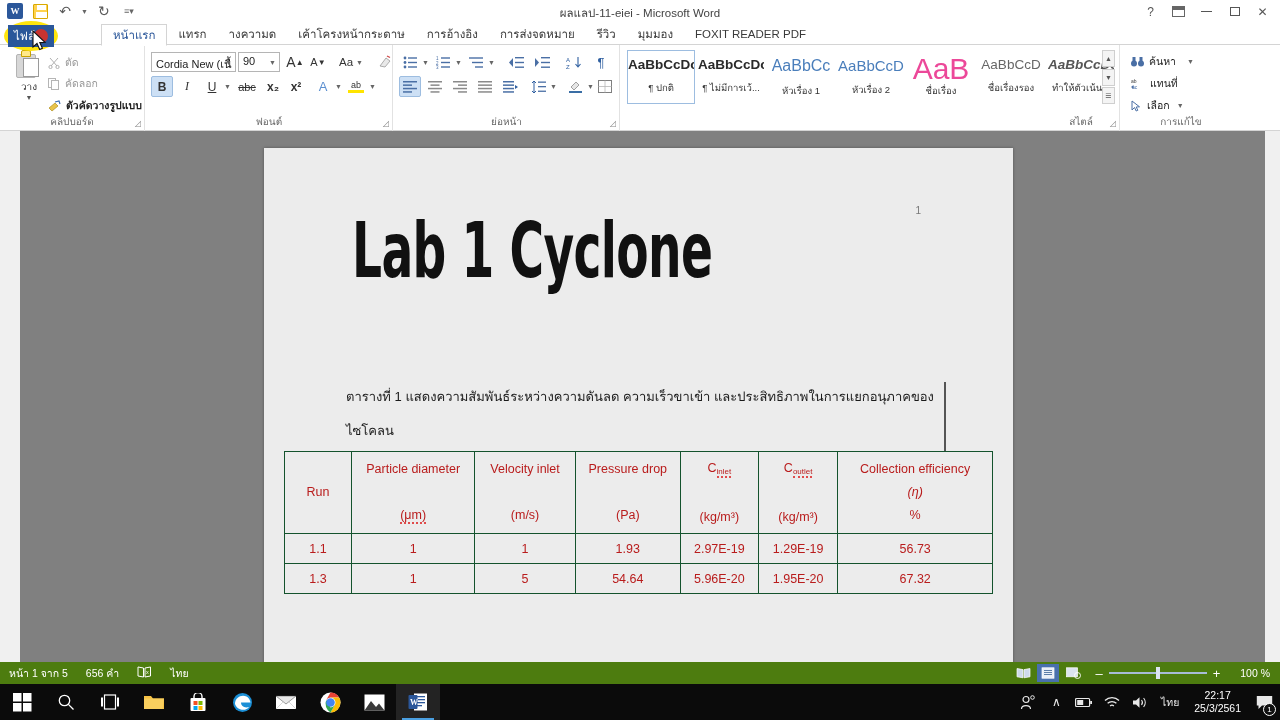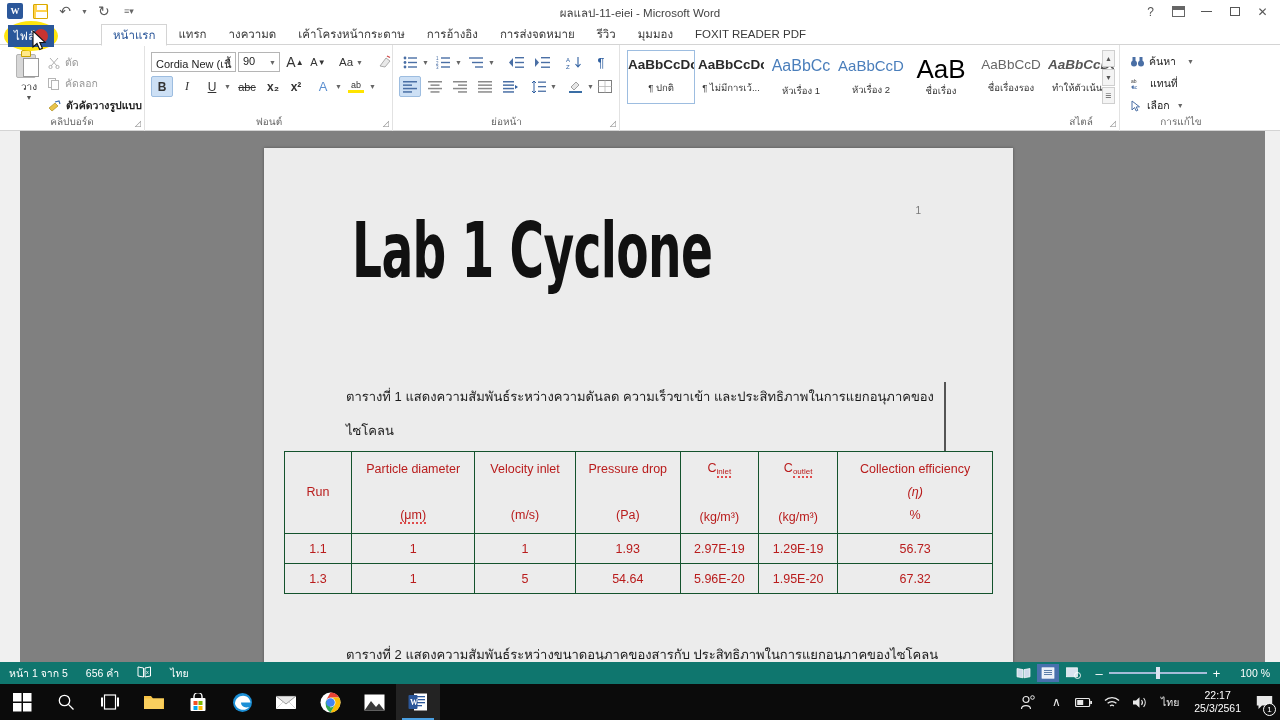--- a/index.html
+++ b/index.html
@@ -200,21 +200,21 @@
     position: absolute; left: 82px; top: 496px; width: 600px;
     font-size: 13px; color: #1a1a1a; line-height: 22px; overflow: hidden; height: 16px;
   }
   .scrollbar-v {
     position: absolute; right: 0; top: 0; width: 15px; height: 531px; background: #f0f0f0;
   }
 
   
   .statusbar {
     position: absolute; bottom: 36px; left: 0; width: 1280px; height: 22px;
-    background: #0f766e; color: #fff; font-size: 10.5px;
+    background: #4d7c0f; color: #fff; font-size: 10.5px;
     display: flex; align-items: center;
   }
   .sb-item { padding: 0 9px; cursor: pointer; white-space: nowrap; }
   .sb-right { margin-left: auto; display: flex; align-items: center; padding-right: 8px; gap: 3px; }
   .viewbtn {
     width: 22px; height: 18px; display: flex; align-items: center; justify-content: center; cursor: pointer;
   }
   .viewbtn.active { background: #4870ad; }
   .zoomslider { display: flex; align-items: center; gap: 6px; margin: 0 8px; }
   .zline { width: 98px; height: 2px; background: #a7bcd8; position: relative; }
@@ -568,21 +568,21 @@
       </div>
       <div class="stylecard" style="left:146px;">
         <div class="spreview" style="color:#4a7ebb;font-size:16px;">AaBbCc</div>
         <div class="sname">หัวเรื่อง 1</div>
       </div>
       <div class="stylecard" style="left:216px;">
         <div class="spreview" style="color:#4a7ebb;font-size:15px;">AaBbCcD</div>
         <div class="sname">หัวเรื่อง 2</div>
       </div>
       <div class="stylecard" style="left:286px;">
-        <div class="spreview" style="font-size:26px;line-height:24px;color:#000000;">AaB</div>
+        <div class="spreview" style="font-size:30px;line-height:24px;color:#ec4899;">AaB</div>
         <div class="sname" style="margin-top:2px;">ชื่อเรื่อง</div>
       </div>
       <div class="stylecard" style="left:356px;">
         <div class="spreview" style="color:#666;">AaBbCcD</div>
         <div class="sname">ชื่อเรื่องรอง</div>
       </div>
       <div class="stylecard" style="left:426px;">
         <div class="spreview" style="font-style:italic;font-weight:bold;color:#555;">AaBbCcDc</div>
         <div class="sname">ทำให้ตัวเน้น...</div>
       </div>
@@ -682,21 +682,20 @@
           <td class="datacell">1</td>
           <td class="datacell">5</td>
           <td class="datacell">54.64</td>
           <td class="datacell">5.96E-20</td>
           <td class="datacell">1.95E-20</td>
           <td class="datacell">67.32</td>
         </tr>
       </tbody>
         </table>
 
-      <div class="para2">ตารางที่ 2 แสดงความสัมพันธ์ระหว่างขนาดอนุภาคของสารกับ ประสิทธิภาพในการแยกอนุภาคของไซโคลน</div>
     </div>
     <div class="scrollbar-v"></div>
   </div>
 
   <div class="statusbar">
     <div class="sb-item">หน้า 1 จาก 5</div>
     <div class="sb-item">656 คำ</div>
     <div class="sb-item">
       <svg width="15" height="12" viewBox="0 0 15 12">
         <path d="M1 1 L6.5 2 L6.5 11 L1 10 Z M13.5 1 L8 2 L8 11 L13.5 10 Z" fill="none" stroke="#fff" stroke-width="1"></path>

